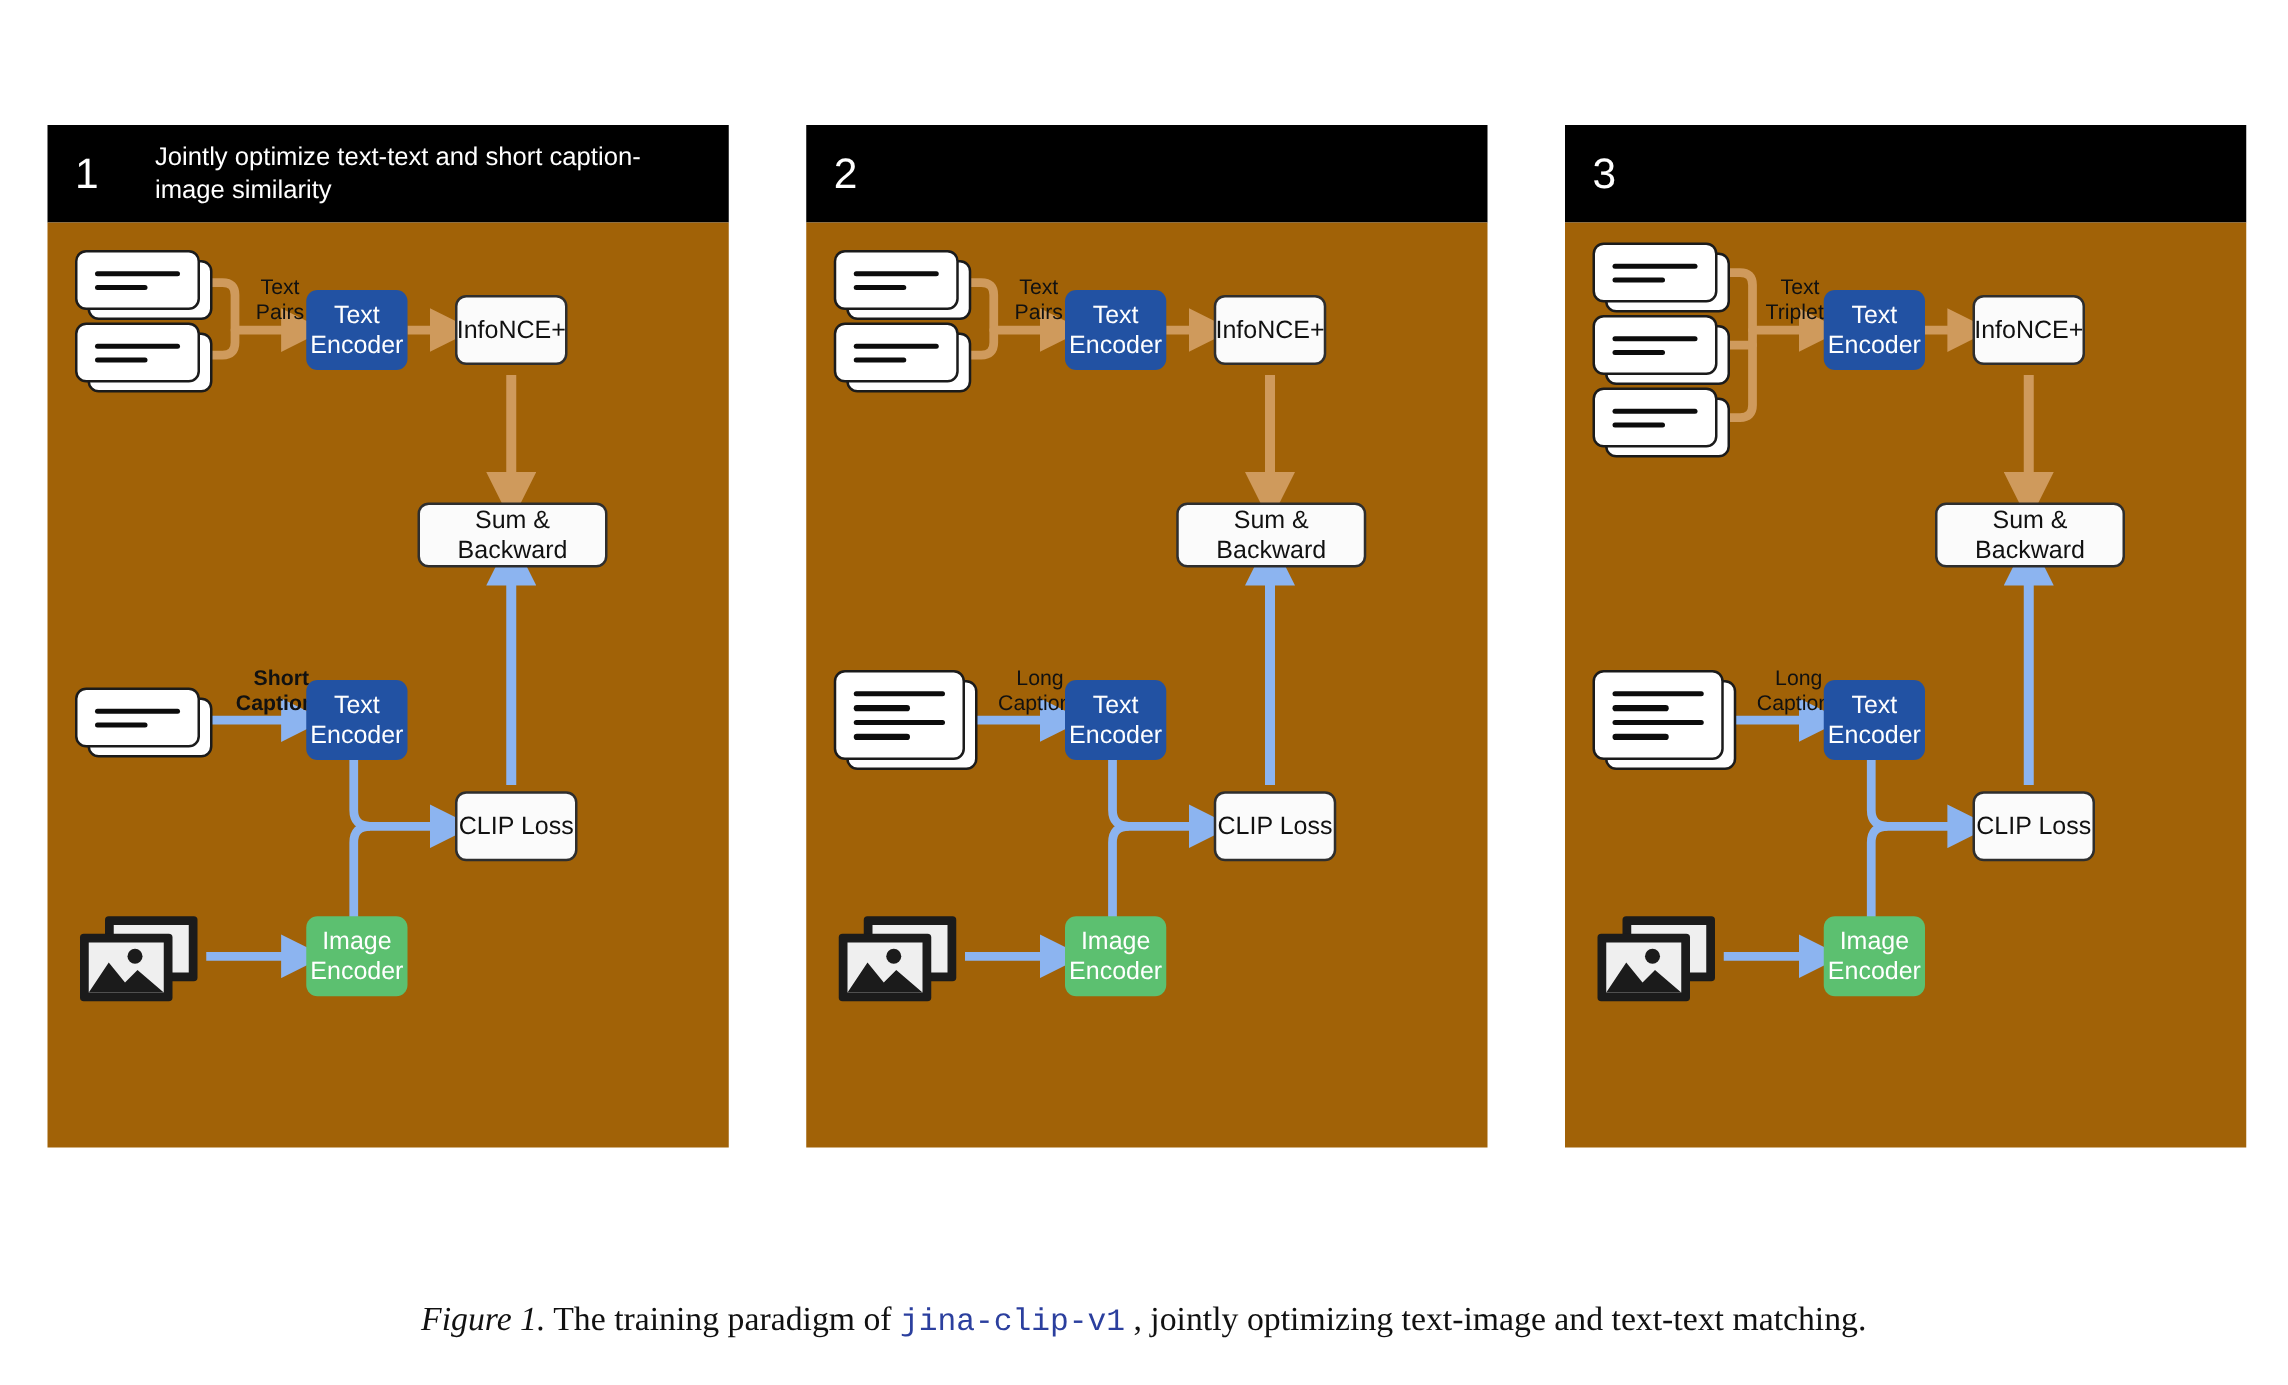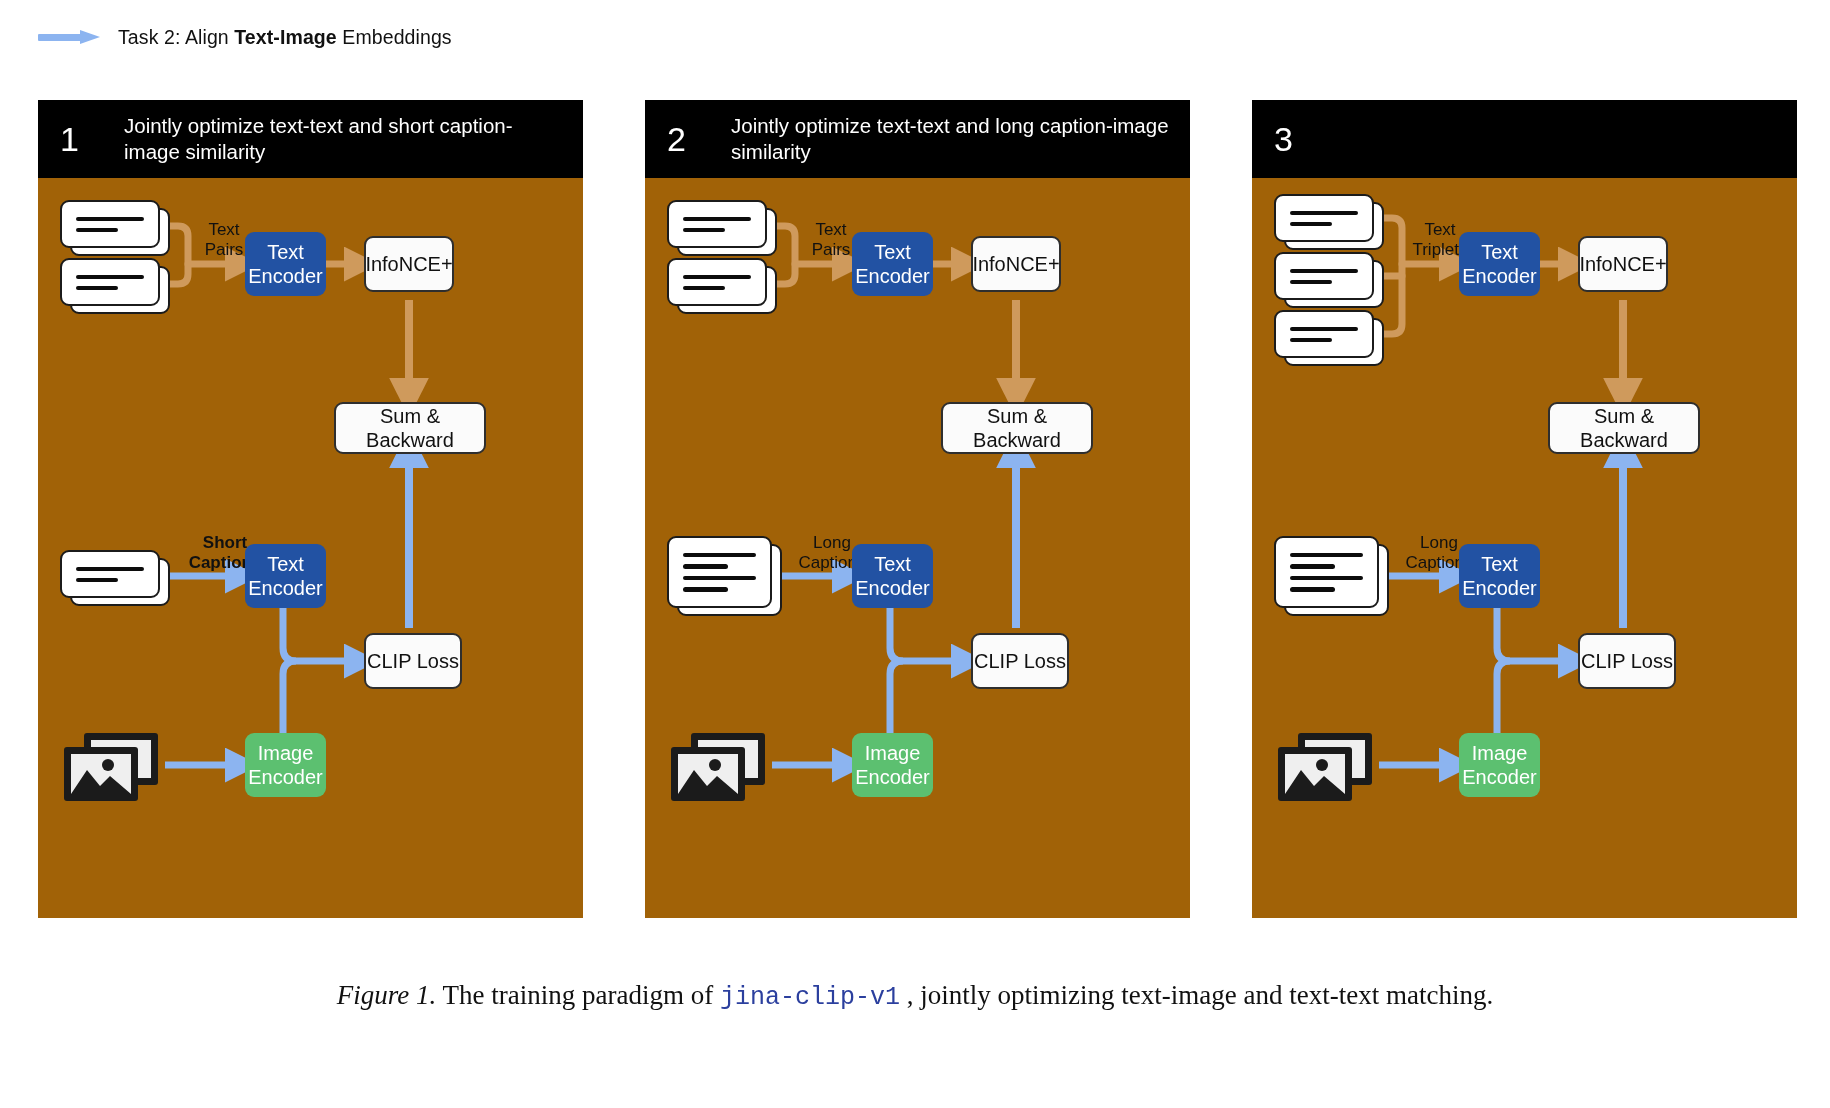--- a/index.html
+++ b/index.html
@@ -58,39 +58,32 @@
   .doc .bar.short{width:62%;}
 
   
   .imgicon{position:absolute;}
 
   
   .wires{position:absolute;left:0;top:0;width:100%;height:100%;overflow:visible;}
 
   
   .caption{
-    position:absolute;left:0;top:980px;width:1830px;text-align:center;
+    position:absolute;left:0;top:1040px;width:1830px;text-align:center;
     font-family:"Liberation Serif","DejaVu Serif",serif;font-size:27px;color:#111;
   }
   .caption .fig{font-style:italic;}
   .caption .mono{font-family:"Liberation Mono","DejaVu Sans Mono",monospace;color:#2b3f9e;font-size:25px;}
 </style>
 </head>
 <body>
 
 <div class="legend">
 
 
-  <div class="legend-row">
-    <span class="legend-arrow">
-      <span class="shaft" style="background:#8cb4f0"></span>
-      <span class="head" style="border-left:20px solid #8cb4f0"></span>
-    </span>
-    <span class="legend-label"><span>Task 2: Align </span><b>Text-Image</b><span> Embeddings</span></span>
-  </div>
 </div>
 
 <div class="panels">
 
   <div class="panel">
     <div class="panel-header">
       <span class="panel-num">1</span>
       <span class="panel-title">Jointly optimize text-text and short caption-image similarity</span>
     </div>
     <div class="panel-body">
@@ -183,21 +176,20 @@
       </div>
       <div class="node green" style="left:207px;top:555px;width:81px;height:64px;">
         <span><span>Image</span><br><span>Encoder</span></span>
       </div>
     </div>
   </div>
 
   <div class="panel">
     <div class="panel-header">
       <span class="panel-num">2</span>
-      <span class="panel-title">Jointly optimize text-text and long caption-image similarity</span>
     </div>
     <div class="panel-body">
       <svg class="wires" viewBox="0 0 545 740" preserveAspectRatio="none">
         <defs>
           <marker id="ah-t1-b" markerWidth="5" markerHeight="5" refX="2.3" refY="2.5" orient="auto">
             <path d="M0,0 L5,2.5 L0,5 z" fill="#cf9a5c"></path>
             </marker>
           <marker id="ah-t2-b" markerWidth="5" markerHeight="5" refX="2.3" refY="2.5" orient="auto">
             <path d="M0,0 L5,2.5 L0,5 z" fill="#8cb4f0"></path>
             </marker>

